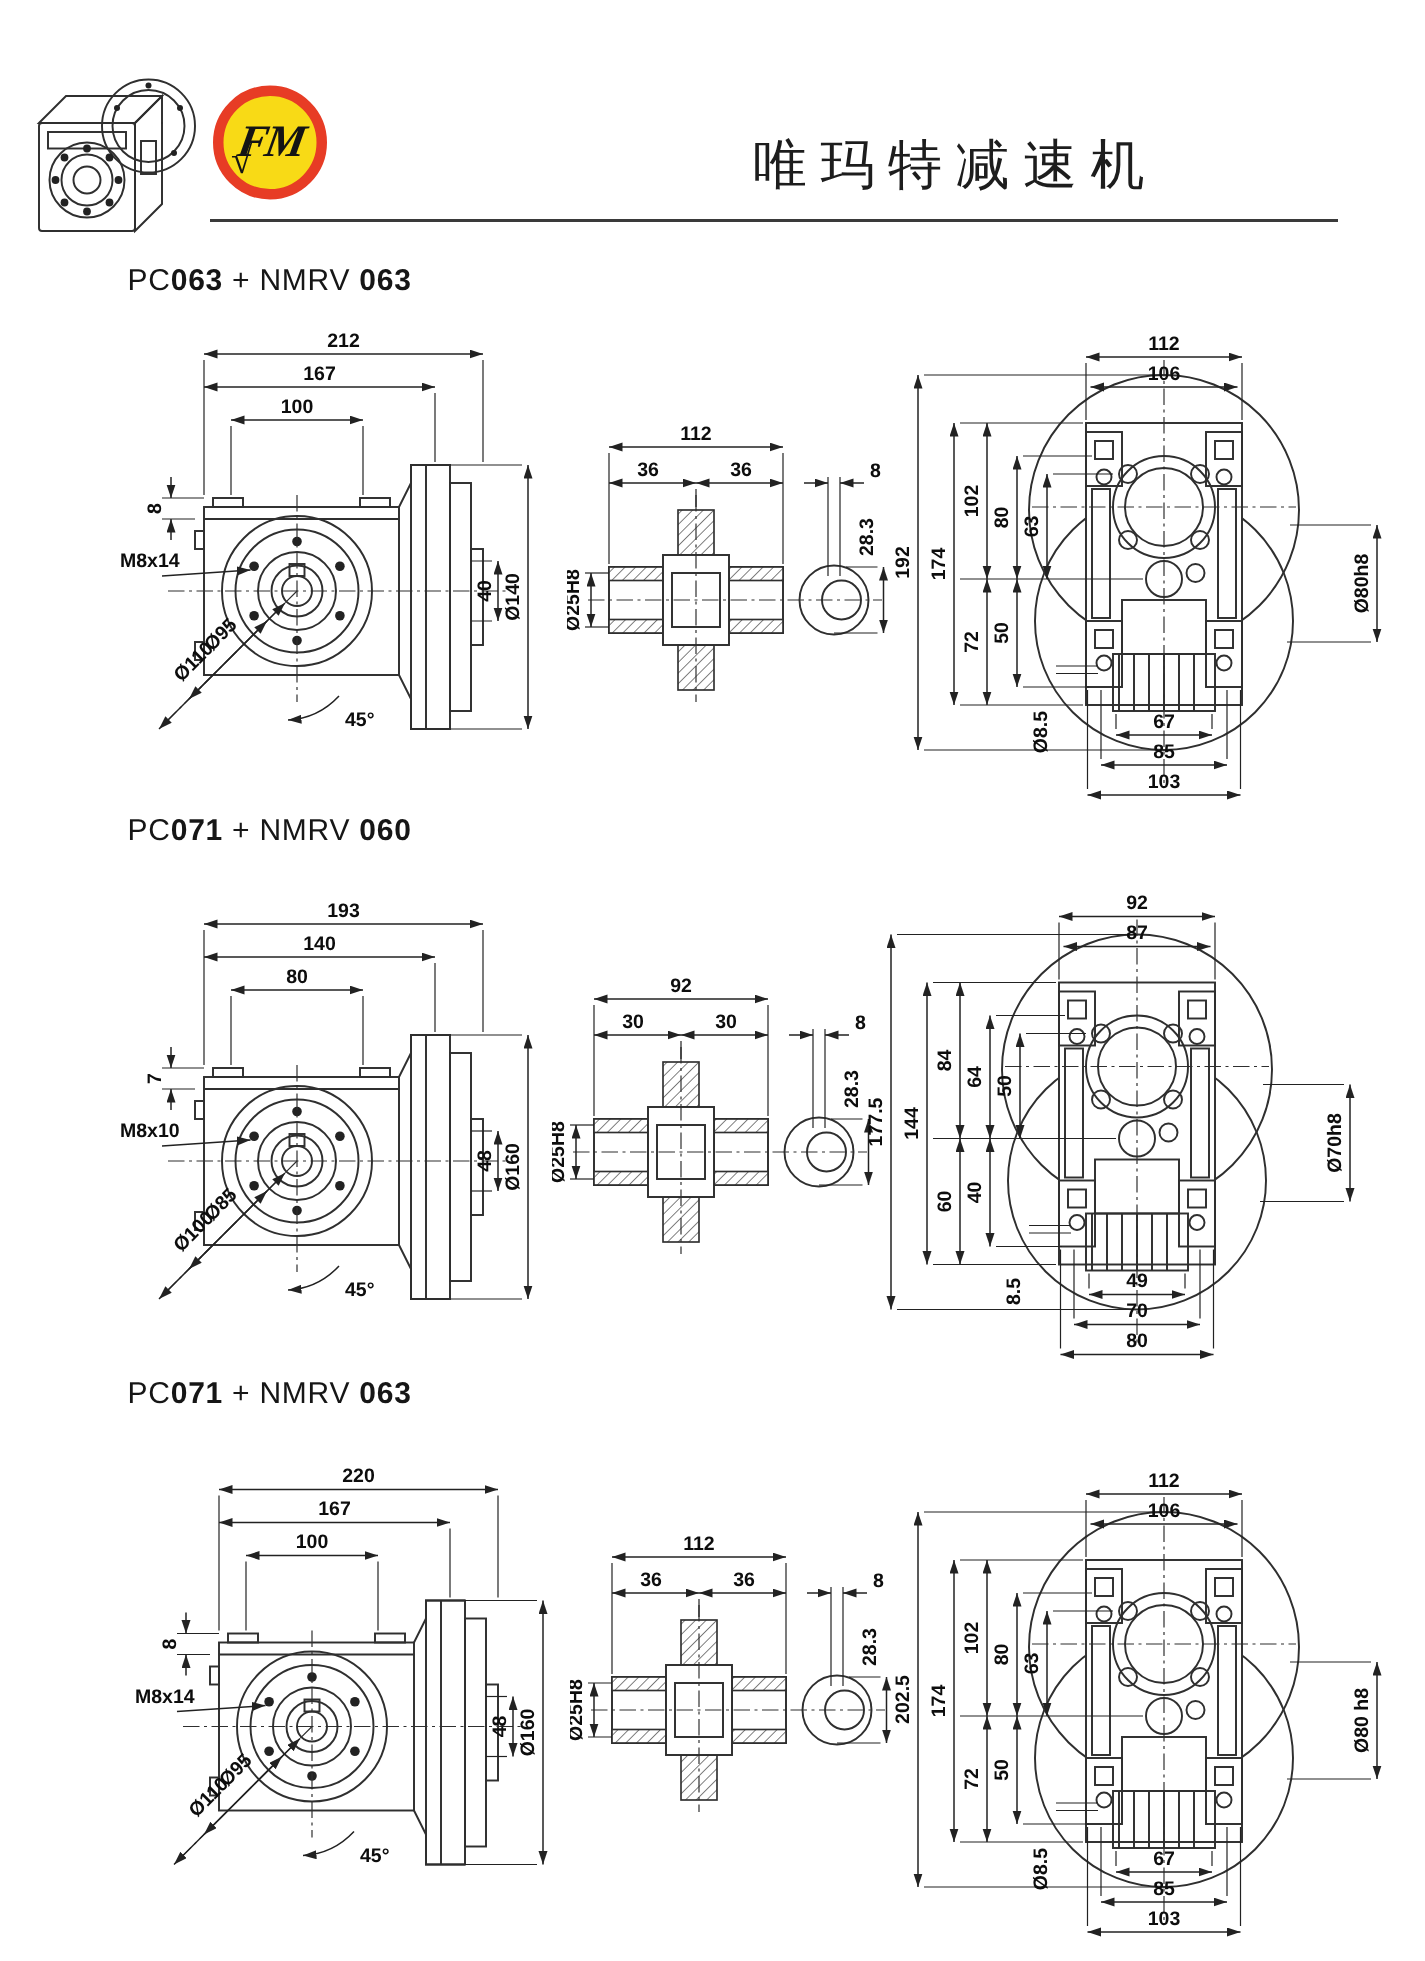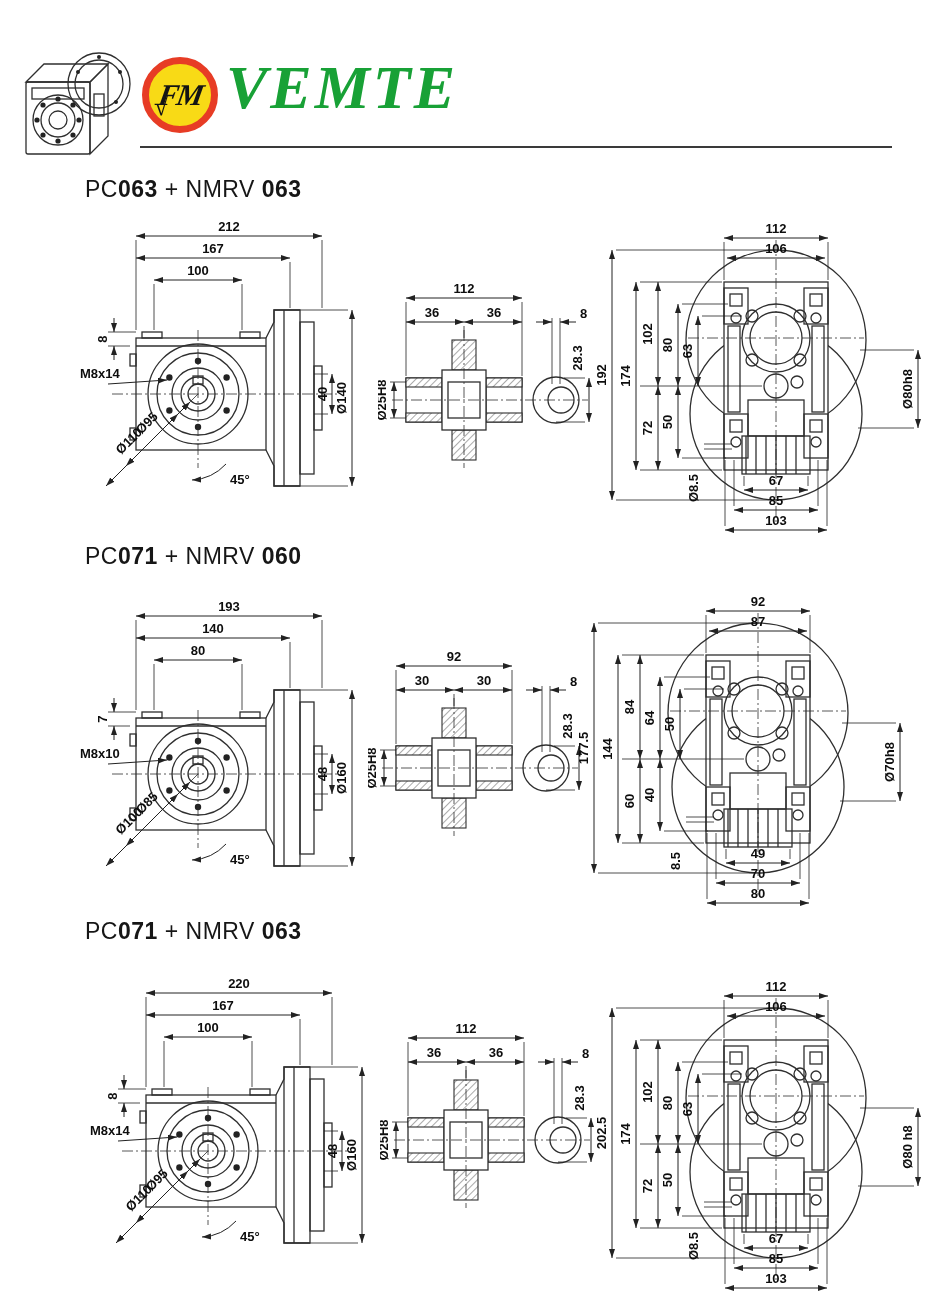--- a/index.html
+++ b/index.html
@@ -14,21 +14,21 @@
   .logo-check{position:absolute;left:5px;bottom:4px;font:900 26px "Liberation Serif",serif;color:#141414;}
   .brand{position:absolute;left:226px;top:52px;font:italic 700 62px "Liberation Serif",serif;
          color:#18a136;letter-spacing:3px;}
   .brand-cn{position:absolute;left:502px;top:86px;font:400 36px "Liberation Serif",serif;
             color:#1d1d1d;letter-spacing:9px;}
   .divider{position:absolute;left:140px;top:146px;width:752px;height:2px;background:#3a3a3a;}
 
   
   .sec{position:absolute;left:0;width:950px;}
   .sec1{top:176px;} .sec2{top:543px;} .sec3{top:918px;}
-  .sec-title{position:absolute;left:85px;top:0;font-size:23px;color:#161616;letter-spacing:0.5px;}
+  .sec-title{position:absolute;left:85px;top:0;font-size:20px;color:#161616;letter-spacing:0.5px;}
   .sec-title span{white-space:pre;}
   .sec-title .b{font-weight:700;}
   .drw{position:absolute;}
   .sec1 .side{left:78px;top:42px;}  .sec1 .shaft{left:378px;top:106px;} .sec1 .front{left:596px;top:46px;}
   .sec2 .side{left:78px;top:55px;}  .sec2 .shaft{left:368px;top:107px;} .sec2 .front{left:578px;top:52px;}
   .sec3 .side{left:88px;top:57px;}  .sec3 .shaft{left:380px;top:104px;} .sec3 .front{left:596px;top:62px;}
 
   
   .o{stroke:#2f2f2f;fill:none;stroke-width:1.3;}
   .ow{stroke:#2f2f2f;fill:#fff;stroke-width:1.3;}
@@ -83,21 +83,21 @@
         <circle cx="96" cy="60" r="2"></circle>
       <circle cx="79" cy="15" r="2"></circle>
         <circle cx="58" cy="30" r="2"></circle>
     </g>
   </svg>
 
   <div class="logo">
     <span class="logo-check">√</span>
     <span class="logo-mono">FM</span>
   </div>
-  <div class="brand">VEMTE</div>
+  <div class="brand-cn">唯玛特减速机</div>
   <div class="divider"></div>
 
   <div class="sec sec1">
     <div class="sec-title">
       <span>PC</span><span class="b">063</span><span> + NMRV </span><span class="b">063</span>
     </div>
 
     <svg class="drw side" width="300" height="285" viewBox="0 0 300 285">
       <g class="o">
         <rect x="58" y="120" width="130" height="112"></rect>

